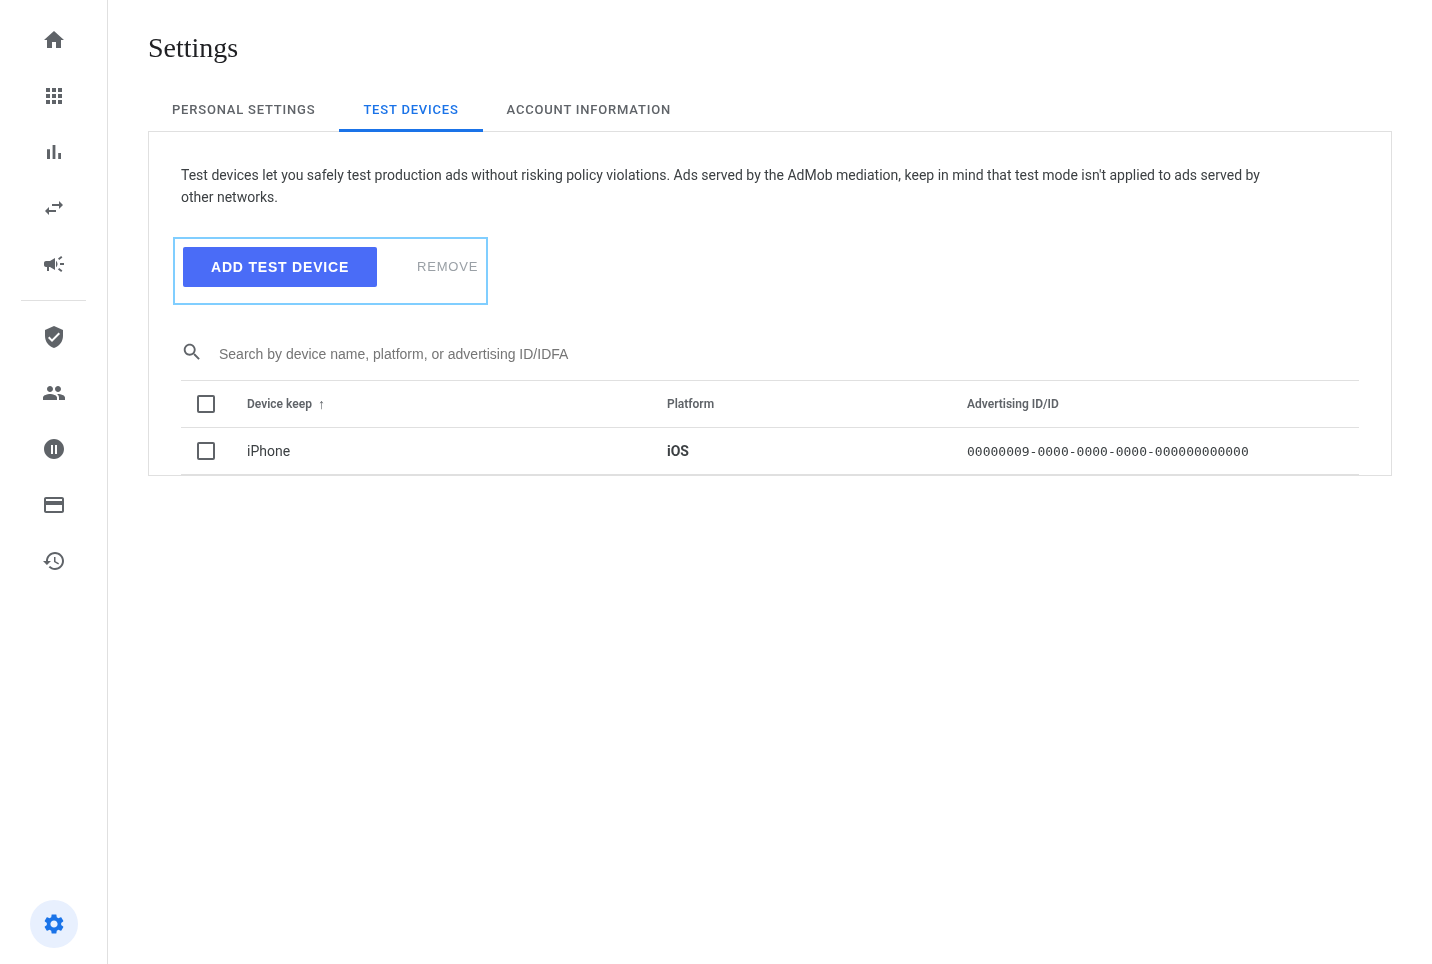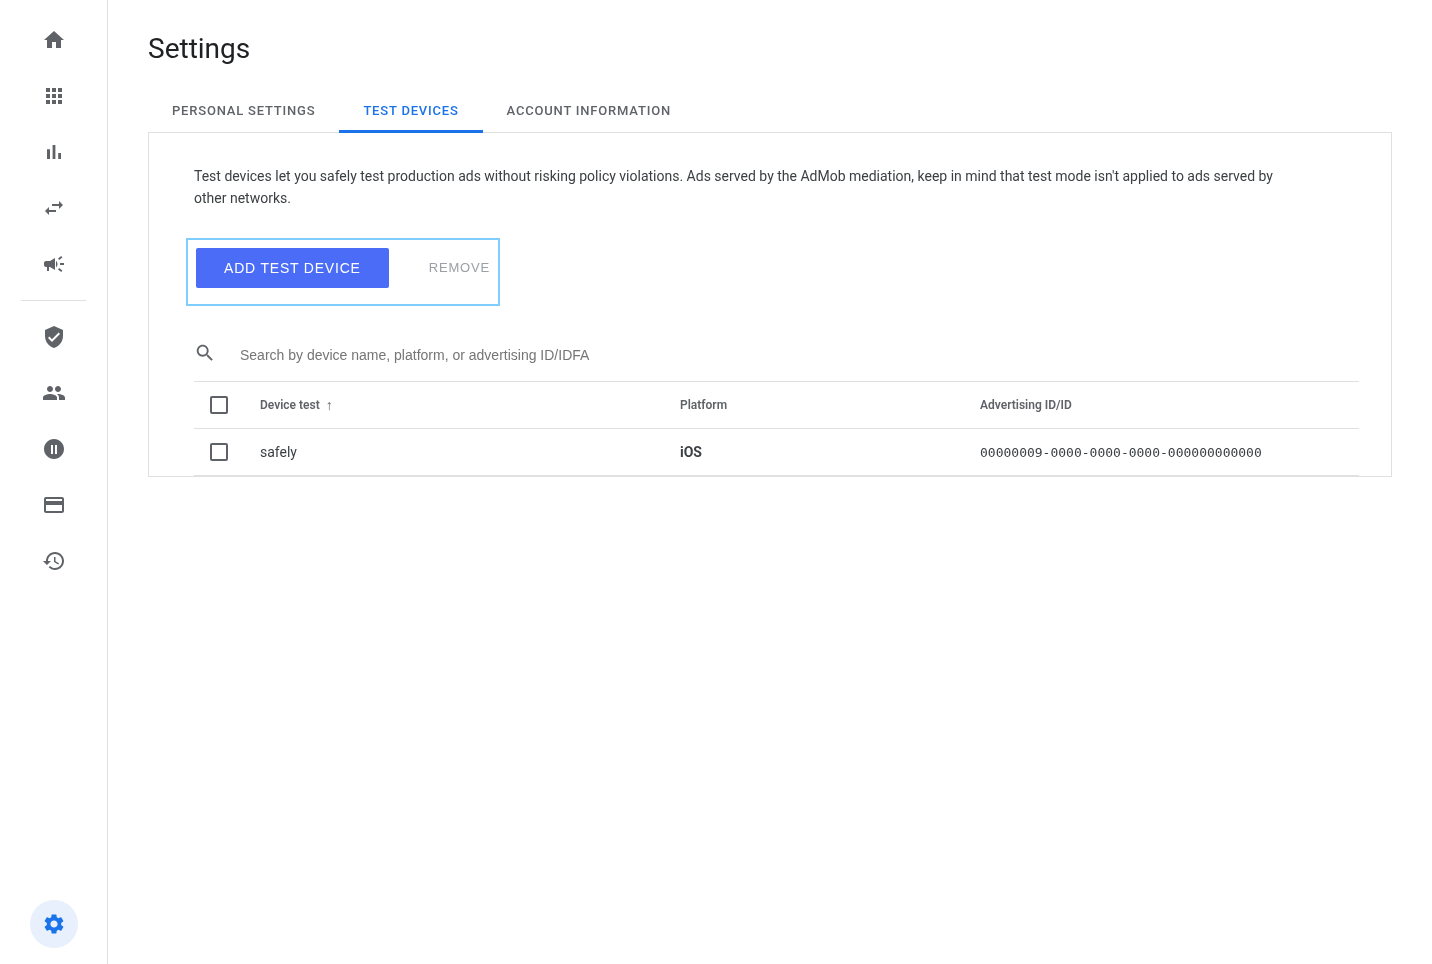--- a/index.html
+++ b/index.html
@@ -51,20 +51,21 @@
       background: #fff;
       overflow-y: auto;
       padding: 32px 40px;
     }
 
     .page-title {
       font-size: 28px;
       font-weight: 400;
       color: #202124;
       margin-bottom: 24px;
+      font-family: Liberation Serif, serif;
     }
 
     
     .tabs {
       display: flex;
       border-bottom: 1px solid #e0e0e0;
       margin-bottom: 0;
     }
     .tab {
       padding: 14px 24px;
@@ -88,21 +89,21 @@
       right: 0;
       height: 3px;
       background: #1a73e8;
     }
 
     
     .content-panel {
       background: #fff;
       border: 1px solid #e0e0e0;
       border-top: none;
-      padding: 32px 32px 0 45px;
+      padding: 32px 32px 0 32px;
     }
 
     .description-text {
       font-size: 14px;
       color: #3c4043;
       line-height: 1.6;
       margin-bottom: 28px;
       max-width: 1100px;
     }
 
@@ -119,21 +120,21 @@
       width: fit-content;
       margin-bottom: 24px;
     }
 
     .btn-add {
       background: #4a6cf7;
       color: #fff;
       border: none;
       padding: 12px 28px;
       font-size: 14px;
-      font-weight: 400;
+      font-weight: 700;
       letter-spacing: 0.8px;
       text-transform: uppercase;
       cursor: pointer;
       border-radius: 2px;
     }
 
     .btn-remove {
       background: transparent;
       color: #9aa0a6;
       border: none;
@@ -145,21 +146,21 @@
       padding: 12px 0;
       margin-left: 16px;
     }
 
     
     .search-bar {
       display: flex;
       align-items: center;
       padding: 12px 0;
       border-bottom: 1px solid #e0e0e0;
-      gap: 24px;
+      gap: 16px;
     }
     .search-icon {
       font-size: 20px;
       color: #5f6368;
     }
     .search-input {
       border: none;
       outline: none;
       font-size: 14px;
       color: #9aa0a6;
@@ -322,36 +323,36 @@
     <table class="data-table">
       <thead>
         <tr>
           <th class="col-checkbox">
             <div class="checkbox-cell">
               <span class="custom-checkbox"></span>
             </div>
           </th>
           <th class="col-device">
             <div class="th-device">
-              <span>Device test</span>
+              <span>Device keep</span>
               <span class="sort-arrow">↑</span>
             </div>
           </th>
           <th class="col-platform">Platform</th>
           <th class="col-adid">Advertising ID/ID</th>
         </tr>
       </thead>
       <tbody>
         <tr>
           <td class="col-checkbox">
             <div class="checkbox-cell">
               <span class="custom-checkbox"></span>
             </div>
           </td>
-          <td class="col-device">safely</td>
+          <td class="col-device">iPhone</td>
           <td class="col-platform">iOS</td>
           <td class="col-adid">
             <span class="advertising-id">00000009-0000-0000-0000-000000000000</span>
           </td>
         </tr>
       </tbody>
     </table>
   </div>
 </main>
 

